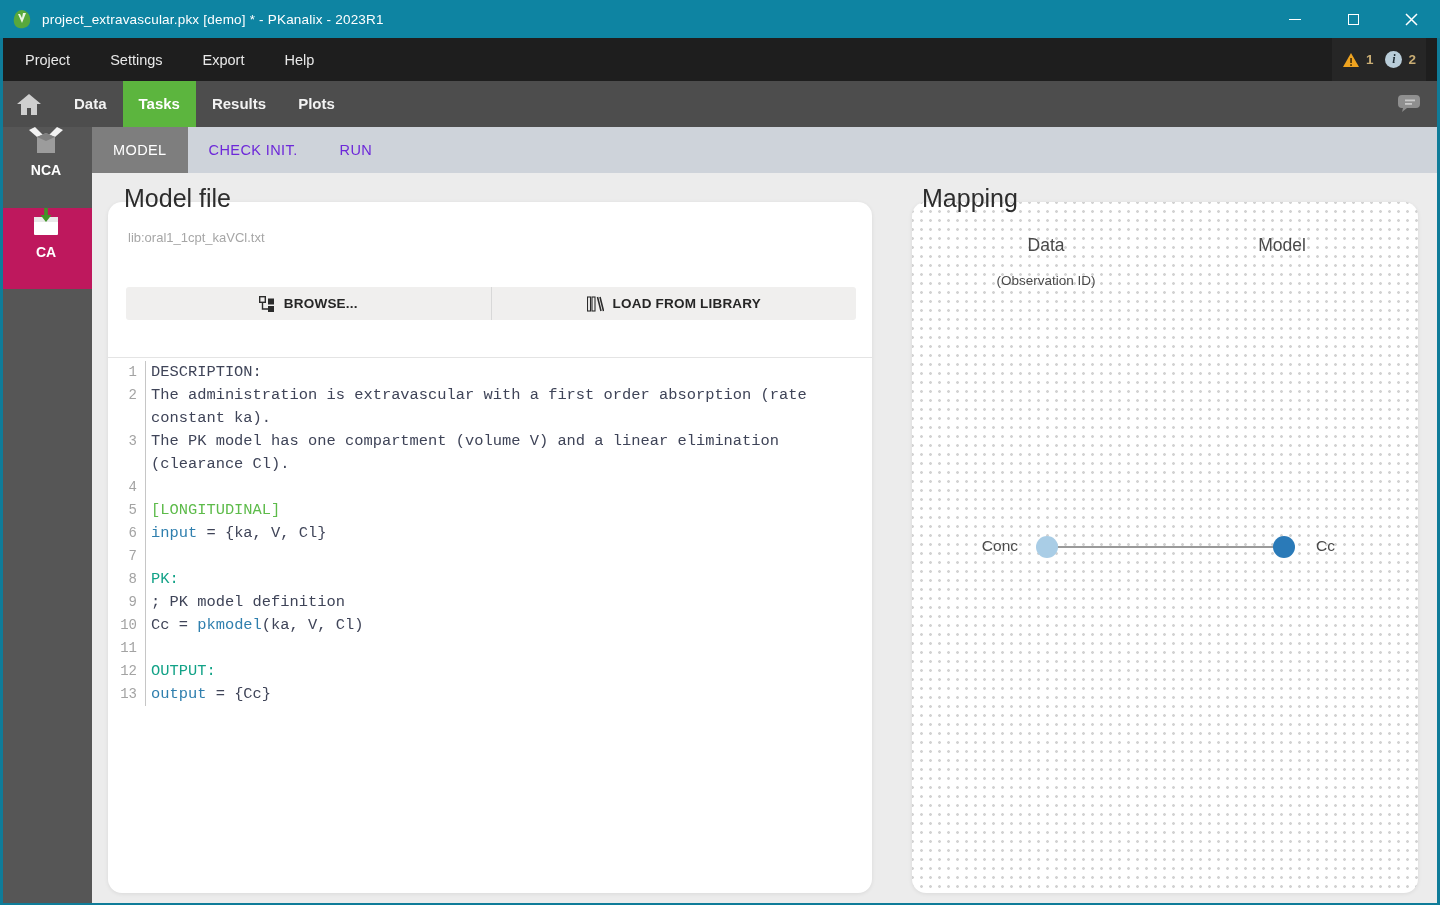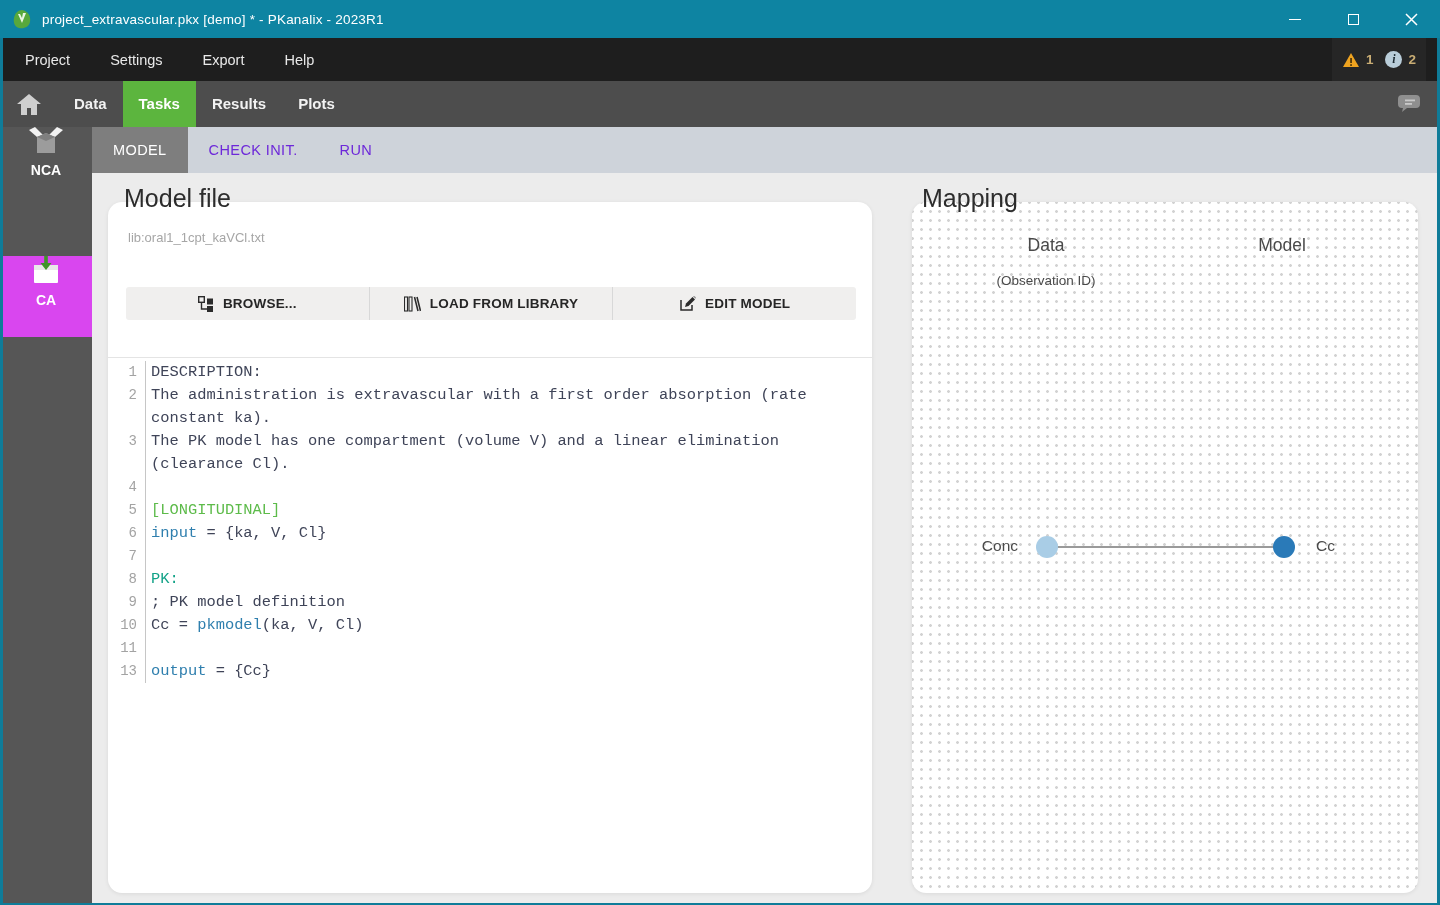--- a/index.html
+++ b/index.html
@@ -34,21 +34,21 @@
   
   .tabbar { position:absolute; left:0; top:81px; width:100%; height:46px; background:#4d4d4d; display:flex; z-index:30; }
   .home-btn { width:58px; height:46px; display:flex; align-items:center; justify-content:center; cursor:pointer; }
   .tab { padding:0 16px; line-height:46px; color:#f2f2f2; font-size:15px; font-weight:600; cursor:pointer; }
   .tab.active { background:#5cb53e; color:#ffffff; }
   .chat-btn { position:absolute; right:18px; top:0; height:46px; display:flex; align-items:center; cursor:pointer; }
 
   
   .sidebar { position:absolute; left:0; top:127px; bottom:0; width:92px; background:#565656; z-index:20; }
   .side-item { width:100%; height:81px; display:flex; flex-direction:column; align-items:center; justify-content:flex-start; gap:5px; cursor:pointer; }
-  .side-item.active { background:#d946ef;margin-top:48px; }
+  .side-item.active { background:#be185d; }
   .side-label { color:#ffffff; font-size:14px; font-weight:600; }
 
   
   .subtabs { position:absolute; left:92px; top:127px; right:0; height:46px; background:#ced3da; display:flex; z-index:20; }
   .subtab { padding:0 21px; line-height:46px; font-size:14.5px; color:#6d28d9; letter-spacing:0.4px; cursor:pointer; }
   .subtab.active { background:#7e7e7e; color:#ffffff; }
 
   
   .content { position:absolute; left:92px; top:173px; right:0; bottom:0; background:#ececec; }
   .panel-title { position:absolute; top:11px; font-size:25px; color:#2c2c2c; z-index:5; }
@@ -202,28 +202,20 @@
         </button>
         <button class="mbtn">
           <svg width="17" height="16" viewBox="0 0 17 16">
             <rect x="0.5" y="1" width="3" height="14" fill="none" stroke="#2b2b2b" stroke-width="1.1"></rect>
             <rect x="5" y="1" width="3" height="14" fill="none" stroke="#2b2b2b" stroke-width="1.1"></rect>
             <line x1="10.5" y1="1" x2="14" y2="15" stroke="#2b2b2b" stroke-width="1.6"></line>
             <line x1="13" y1="1" x2="16.5" y2="15" stroke="#2b2b2b" stroke-width="1.6"></line>
           </svg>
           <span class="lbl">LOAD FROM LIBRARY</span>
         </button>
-        <button class="mbtn">
-          <svg width="17" height="16" viewBox="0 0 17 16">
-            <path d="M2 4 V14 H13 V9" fill="none" stroke="#2b2b2b" stroke-width="1.5"></path>
-            <path d="M6 11 L7 7.5 L13.5 1 L16 3.5 L9.5 10 Z" fill="#2b2b2b"></path>
-            <path d="M14.5 0 L16.8 2.3" stroke="#9a9a9a" stroke-width="1.4"></path>
-          </svg>
-          <span class="lbl">EDIT MODEL</span>
-        </button>
       </div>
 
       <div class="editor">
           <div class="code-row">
             <span class="ln">1</span>
             <div class="code-text"><span class="c-p">DESCRIPTION:</span></div>
           </div>
           <div class="code-row">
             <span class="ln">2</span>
             <div class="code-text"><span class="c-p">The administration is extravascular with a first order absorption (rate constant ka).</span></div>
@@ -256,20 +248,24 @@
             <span class="ln">9</span>
             <div class="code-text"><span class="c-p">; PK model definition</span></div>
           </div>
           <div class="code-row">
             <span class="ln">10</span>
             <div class="code-text"><span class="c-p">Cc = </span><span class="c-b">pkmodel</span><span class="c-p">(ka, V, Cl)</span></div>
           </div>
           <div class="code-row">
             <span class="ln">11</span>
             <div class="code-text"></div>
+          </div>
+          <div class="code-row">
+            <span class="ln">12</span>
+            <div class="code-text"><span class="c-t">OUTPUT:</span></div>
           </div>
           <div class="code-row">
             <span class="ln">13</span>
             <div class="code-text"><span class="c-b">output</span><span class="c-p"> = {Cc}</span></div>
           </div>
         </div>
     </div>
 
     <div class="card mapping">
       <div class="map-head data">

